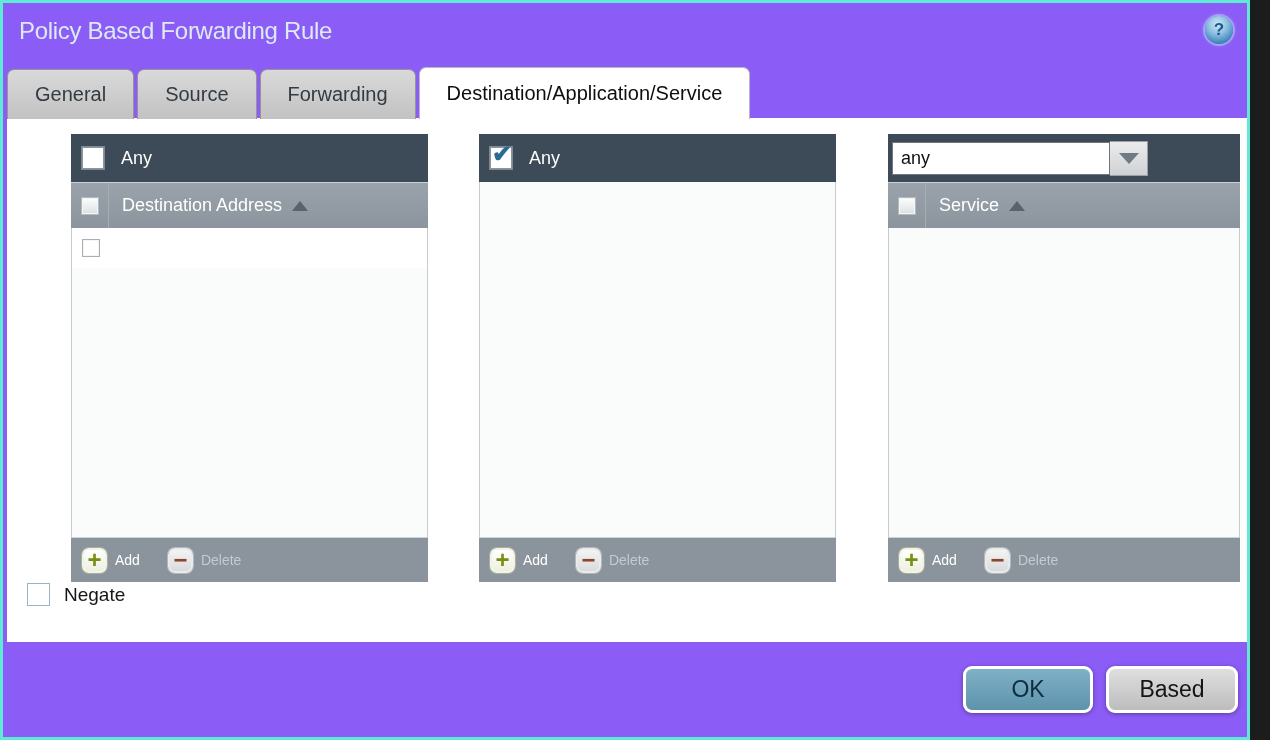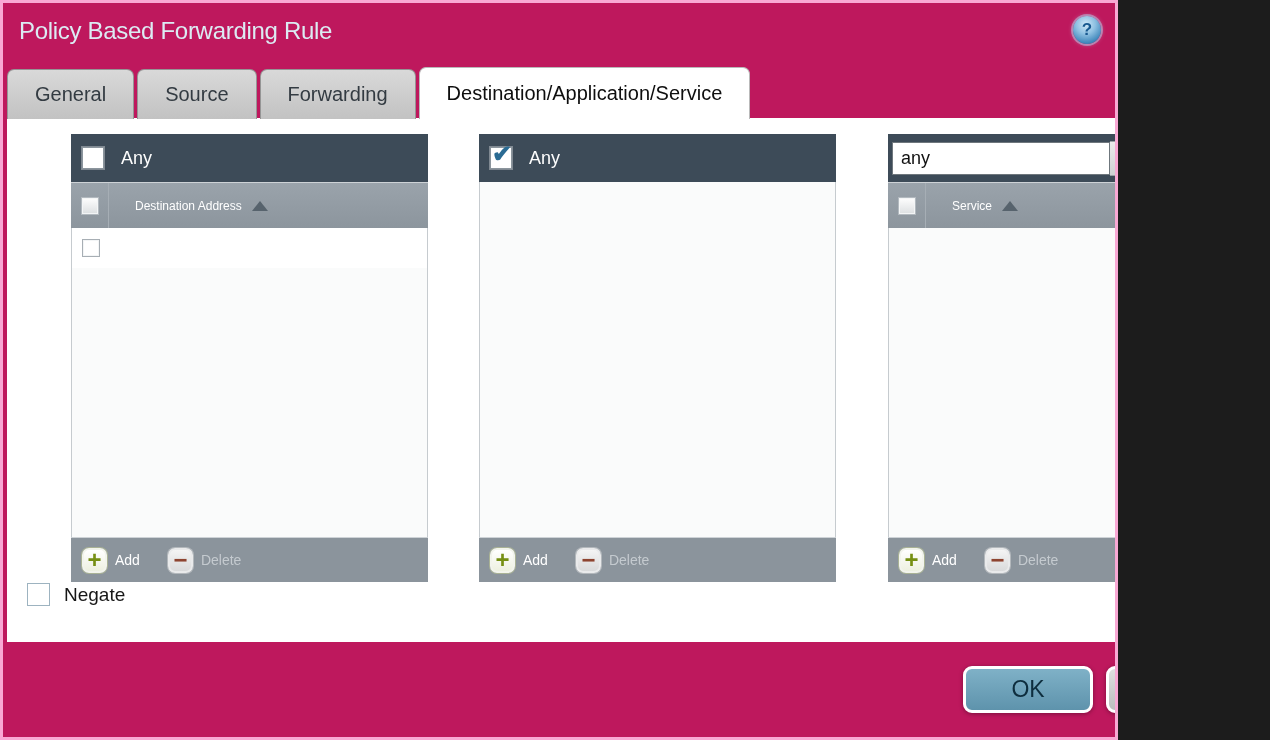--- a/index.html
+++ b/index.html
@@ -1,20 +1,20 @@
 <!DOCTYPE html>
 <html><head>
 <meta charset="utf-8">
 <style>
   * { margin:0; padding:0; box-sizing:border-box; }
   html,body { width:1270px; height:740px; background:#1c1c1c; font-family:"Liberation Sans", sans-serif; }
 
   .window {
-    position:relative; width:1118px; height:740px;
-    background:#be185d; border:3px solid #f9a8d4; overflow:hidden;
+    position:relative; width:1250px; height:740px;
+    background:#8b5cf6; border:3px solid #5eead4; overflow:hidden;
   }
 
   
   .title-text {
     position:absolute; left:16px; top:14px;
     font-size:24px; color:#dcebf3; letter-spacing:-0.3px;
   }
   .help-icon {
     position:absolute; right:14px; top:13px; width:28px; height:28px;
     border-radius:50%; cursor:pointer;
@@ -60,21 +60,21 @@
 
   .hdr {
     height:46px; flex:0 0 auto;
     background:linear-gradient(180deg,#9aa3ab 0%,#8c959d 100%);
     border-top:1px solid #cdd2d6; display:flex; align-items:center;
   }
   .hdr-cb-cell {
     width:38px; height:100%; display:flex; align-items:center; justify-content:center;
     border-right:1px solid #a6aeb5; flex:0 0 auto;
   }
-  .hdr-label { color:#ffffff; font-size:12px; margin-left:26px; }
+  .hdr-label { color:#ffffff; font-size:18px; margin-left:13px; }
   .sort-asc-icon {
     width:0; height:0; margin-left:10px; cursor:pointer;
     border-left:8px solid transparent; border-right:8px solid transparent;
     border-bottom:10px solid #57636d;
   }
 
   .list {
     flex:1 1 auto; background:#fafbfb;
     border-left:1px solid #c6cbcf; border-right:1px solid #c6cbcf;
     overflow:hidden;
@@ -280,15 +280,15 @@
     </div>
 
     <div class="negate-row">
       <div class="negate-cb"></div>
       <span class="negate-label">Negate</span>
     </div>
 
   </div>
 
   <div class="dlg-btn ok">OK</div>
-  <div class="dlg-btn cancel">Address</div>
+  <div class="dlg-btn cancel">Based</div>
 
 </div>
 
 </body></html>

